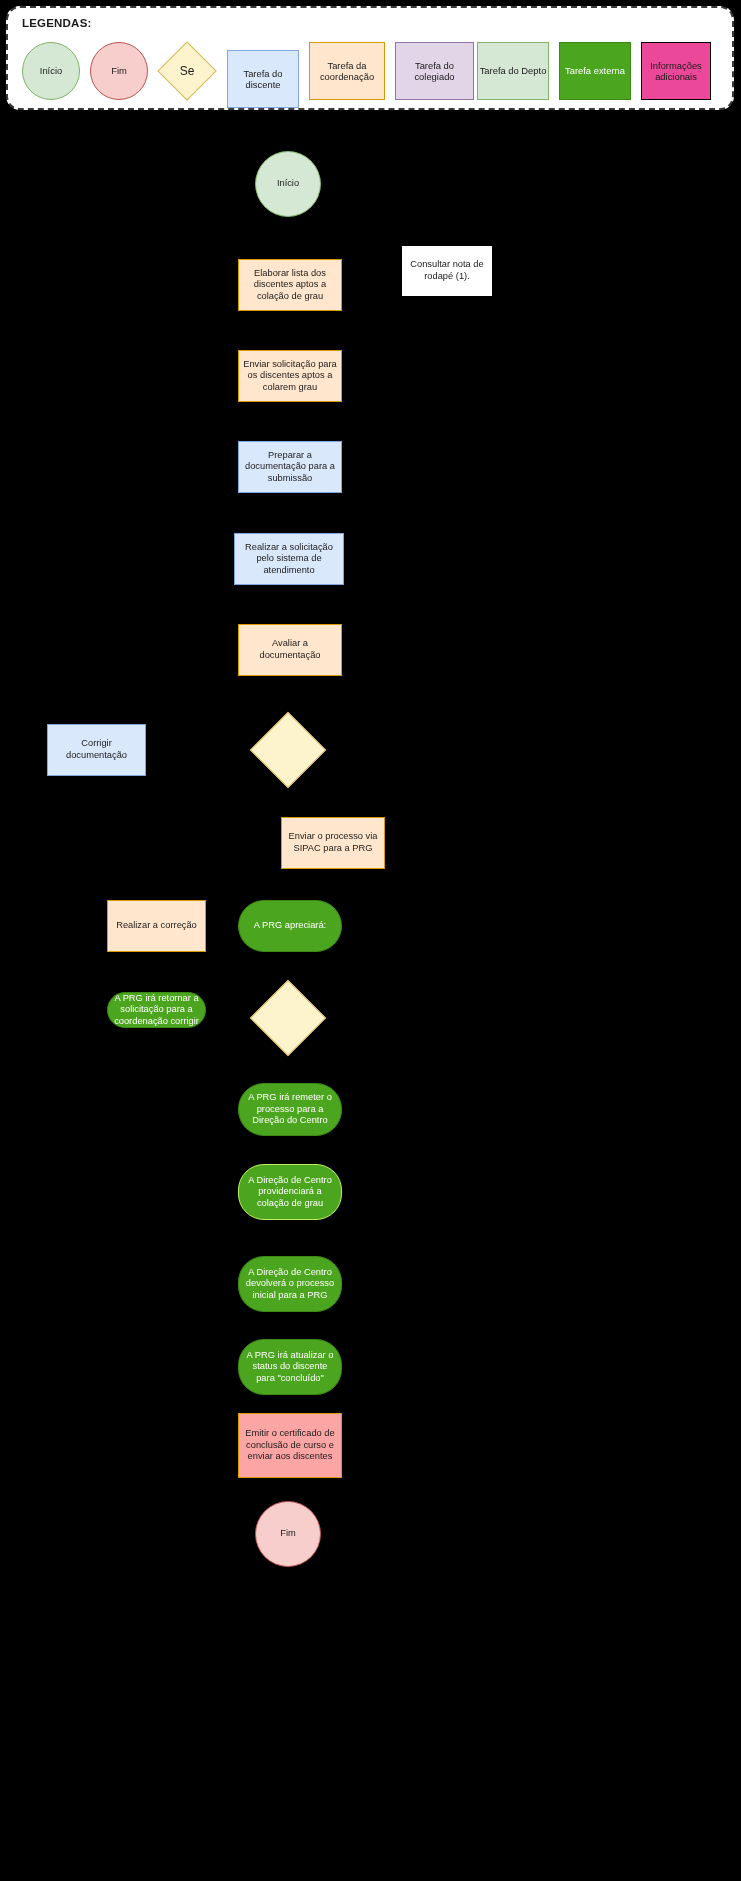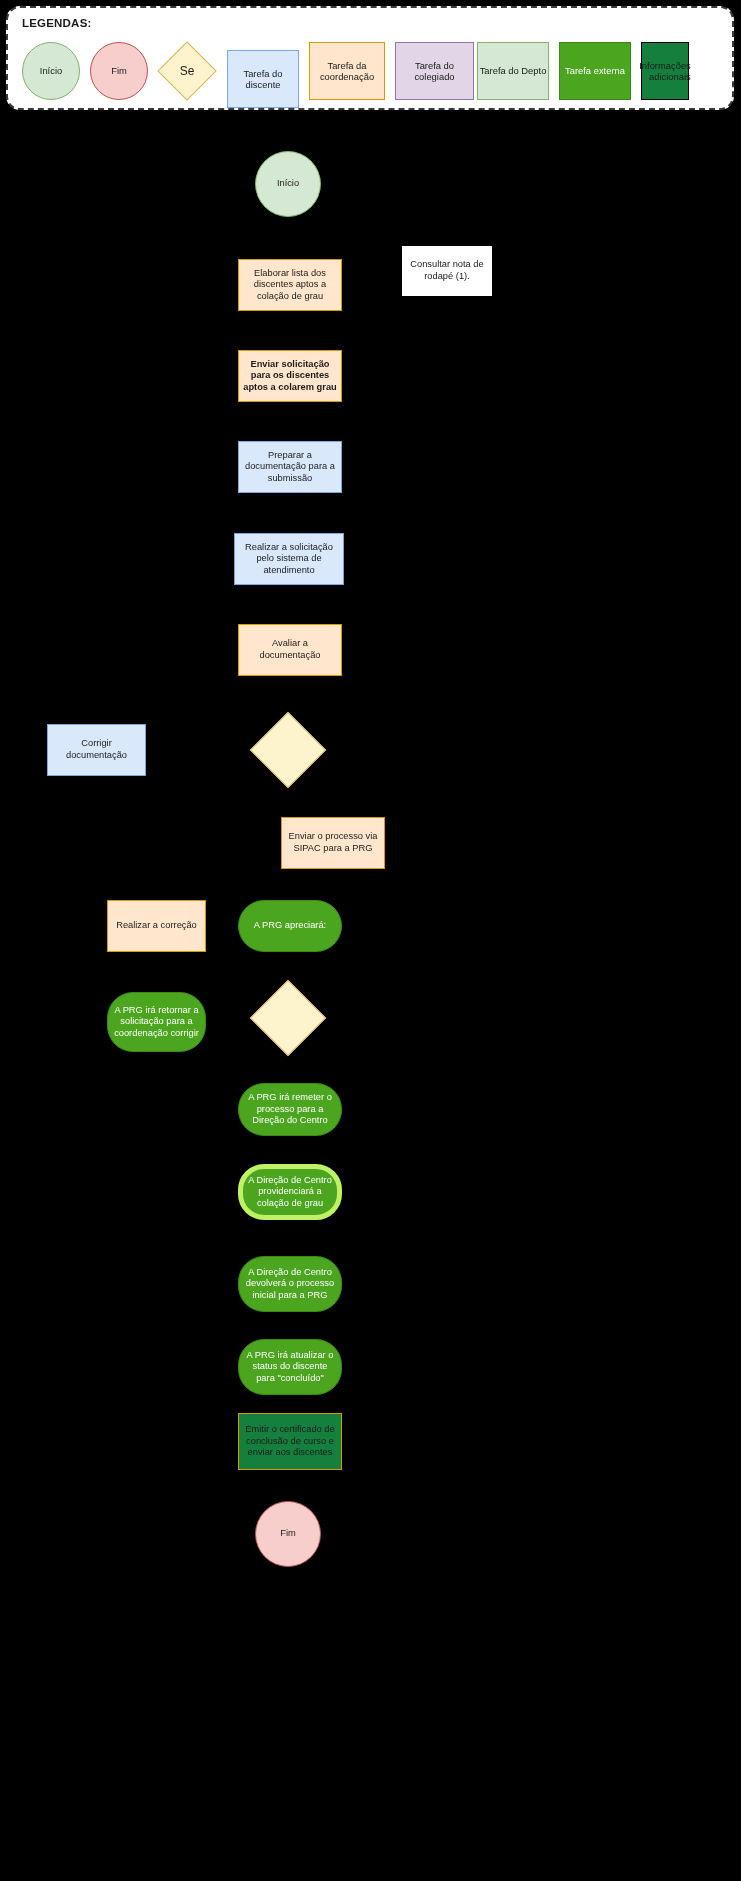--- a/index.html
+++ b/index.html
@@ -145,21 +145,21 @@
       </div>
 
       <div class="lg-item" style="left:455px; width:72px; background:#d5e8d4; border:1px solid #82b366;">
         <span>Tarefa do Depto</span>
       </div>
 
       <div class="lg-item" style="left:537px; width:72px; background:#4ca51e; border:1px solid #3a8a14; color:#ffffff;">
         <span>Tarefa externa</span>
       </div>
 
-      <div class="lg-item" style="left:619px; width:48px; background:#15803d; border:1px solid #000000;text-align:right;">
+      <div class="lg-item" style="left:619px; width:70px; background:#ec4899; border:1px solid #000000;">
         <span>Informações adicionais</span>
       </div>
 
     </div>
   </div>
 
   <div class="conn" style="left:288px; top:215px; width:1px; height:47px;"></div>
   <div class="conn" style="left:288px; top:310px; width:1px; height:38px;"></div>
   <div class="conn" style="left:341px; top:284px; width:60px; height:1px;"></div>
   <div class="conn" style="left:288px; top:402px; width:1px; height:39px;"></div>
@@ -186,21 +186,21 @@
   </div>
 
   <div class="node" style="left:238px; top:259px; width:104px; height:52px; background:#ffe6cc; border:1px solid #d79b00;">
     <span>Elaborar lista dos discentes aptos a colação de grau</span>
   </div>
 
   <div class="node" style="left:401px; top:245px; width:92px; height:52px; background:#ffffff; border:1px solid #000000;">
     <span>Consultar nota de rodapé (1).</span>
   </div>
 
-  <div class="node" style="left:238px; top:350px; width:104px; height:52px; background:#ffe6cc; border:1px solid #d79b00;font-weight:bold;">
+  <div class="node" style="left:238px; top:350px; width:104px; height:52px; background:#ffe6cc; border:1px solid #d79b00;">
     <span>Enviar solicitação para os discentes aptos a colarem grau</span>
   </div>
 
   <div class="node" style="left:238px; top:441px; width:104px; height:52px; background:#dae8fc; border:1px solid #7ea6e0;">
     <span>Preparar a documentação para a submissão</span>
   </div>
 
   <div class="node" style="left:234px; top:533px; width:110px; height:52px; background:#dae8fc; border:1px solid #7ea6e0;">
     <span>Realizar a solicitação pelo sistema de atendimento</span>
   </div>
@@ -222,45 +222,45 @@
   </div>
 
   <div class="node" style="left:107px; top:900px; width:99px; height:52px; background:#ffe6cc; border:1px solid #d79b00;">
     <span>Realizar a correção</span>
   </div>
 
   <div class="node white-text" style="left:238px; top:900px; width:104px; height:52px; background:#4ca51e; border:1px solid #3a8a14;">
     <span>A PRG apreciará:</span>
   </div>
 
-  <div class="node white-text" style="left:107px; top:992px; width:99px; height:60px; background:#4ca51e; border:1px solid #3a8a14;">
+  <div class="node white-text" style="left:107px; top:992px; width:99px; height:36px; background:#4ca51e; border:1px solid #3a8a14;">
     <span>A PRG irá retornar a solicitação para a coordenação corrigir</span>
   </div>
 
   <div class="diamond-wrap" style="left:240px; top:980px; width:96px; height:76px;">
     <div class="dshape" style="left:21px; top:11px; width:54px; height:54px;"></div>
   </div>
 
   <div class="node white-text" style="left:238px; top:1083px; width:104px; height:53px; background:#4ca51e; border:1px solid #3a8a14;">
     <span>A PRG irá remeter o processo para a Direção do Centro</span>
   </div>
 
-  <div class="node white-text" style="left:238px; top:1164px; width:104px; height:56px; background:#4ca51e; border:5px solid #bef264;">
+  <div class="node white-text" style="left:238px; top:1164px; width:104px; height:56px; background:#4ca51e; border:1px solid #bef264;">
     <span>A Direção de Centro providenciará a colação de grau</span>
   </div>
 
   <div class="node white-text" style="left:238px; top:1256px; width:104px; height:56px; background:#4ca51e; border:1px solid #3a8a14;">
     <span>A Direção de Centro devolverá o processo inicial para a PRG</span>
   </div>
 
   <div class="node white-text" style="left:238px; top:1339px; width:104px; height:56px; background:#4ca51e; border:1px solid #3a8a14;">
     <span>A PRG irá atualizar o status do discente para "concluído"</span>
   </div>
 
-  <div class="node" style="left:238px; top:1413px; width:104px; height:57px; background:#15803d; border:1px solid #d79b00;">
+  <div class="node" style="left:238px; top:1413px; width:104px; height:65px; background:#fca5a5; border:1px solid #d79b00;">
     <span>Emitir o certificado de conclusão de curso e enviar aos discentes</span>
   </div>
 
   <div class="node n-term" style="left:255px; top:1501px; width:66px; height:66px; background:#f8cecc; border:1px solid #b85450;">
     <span>Fim</span>
   </div>
 
 </div>
 
 </body></html>

